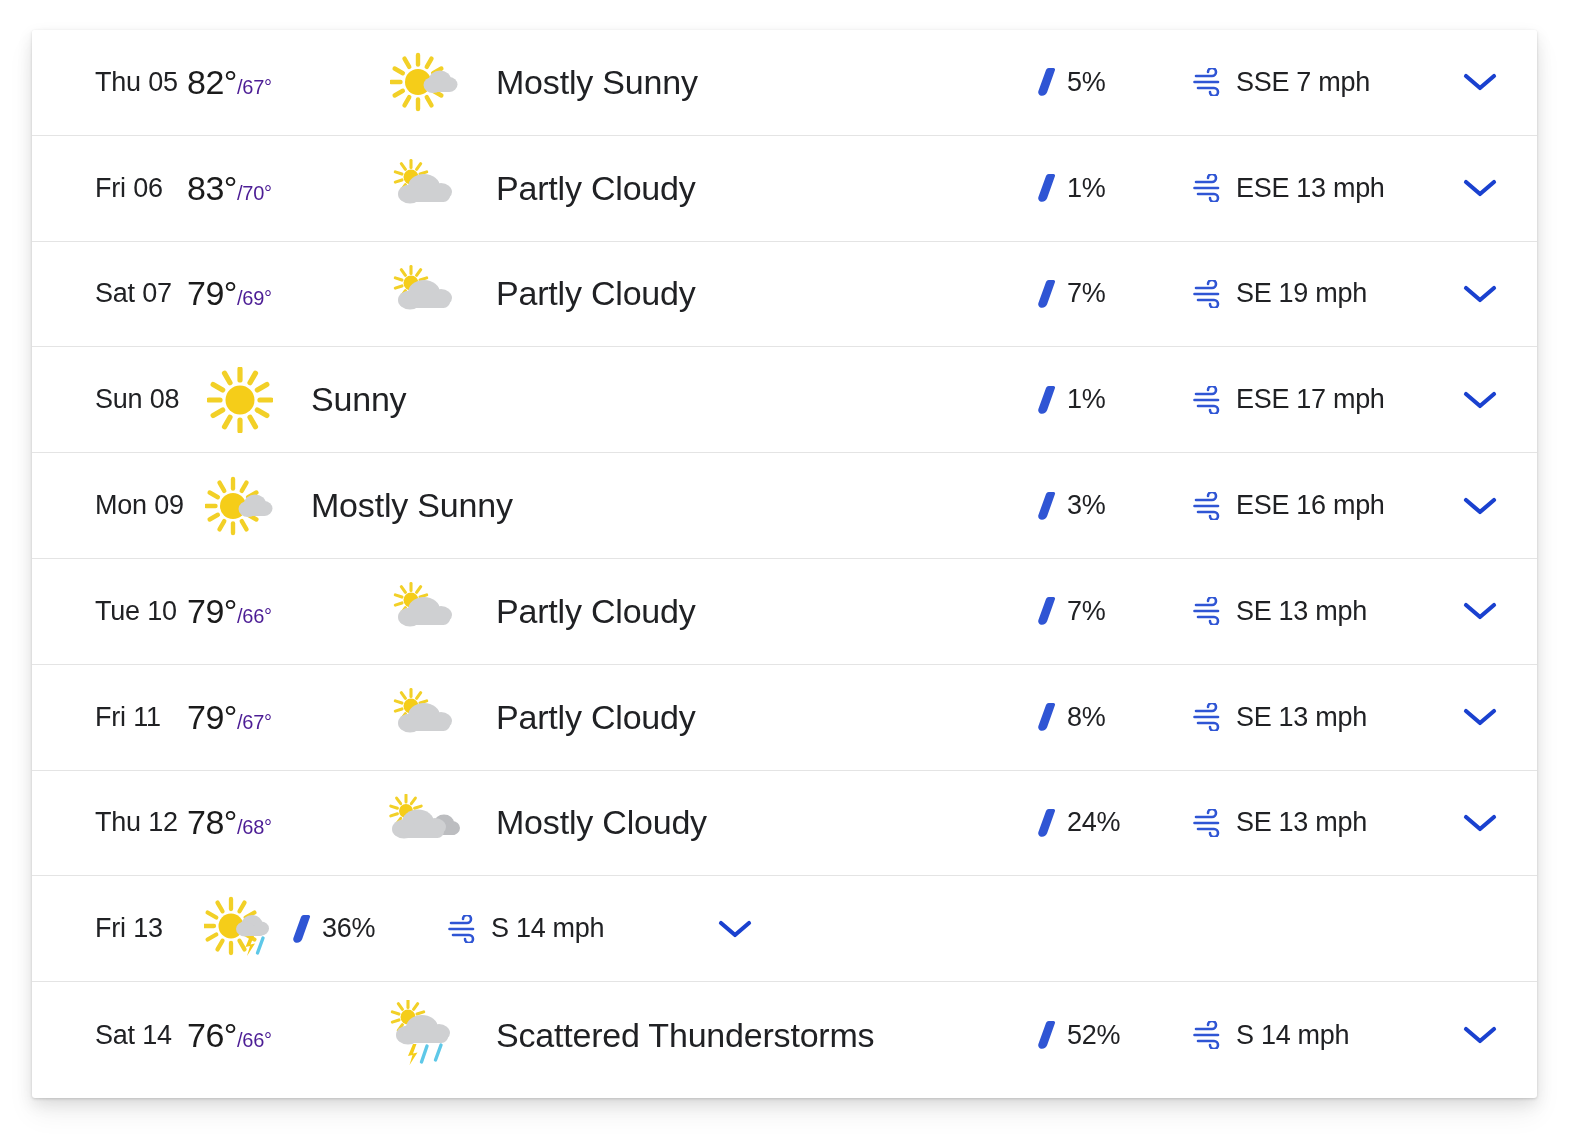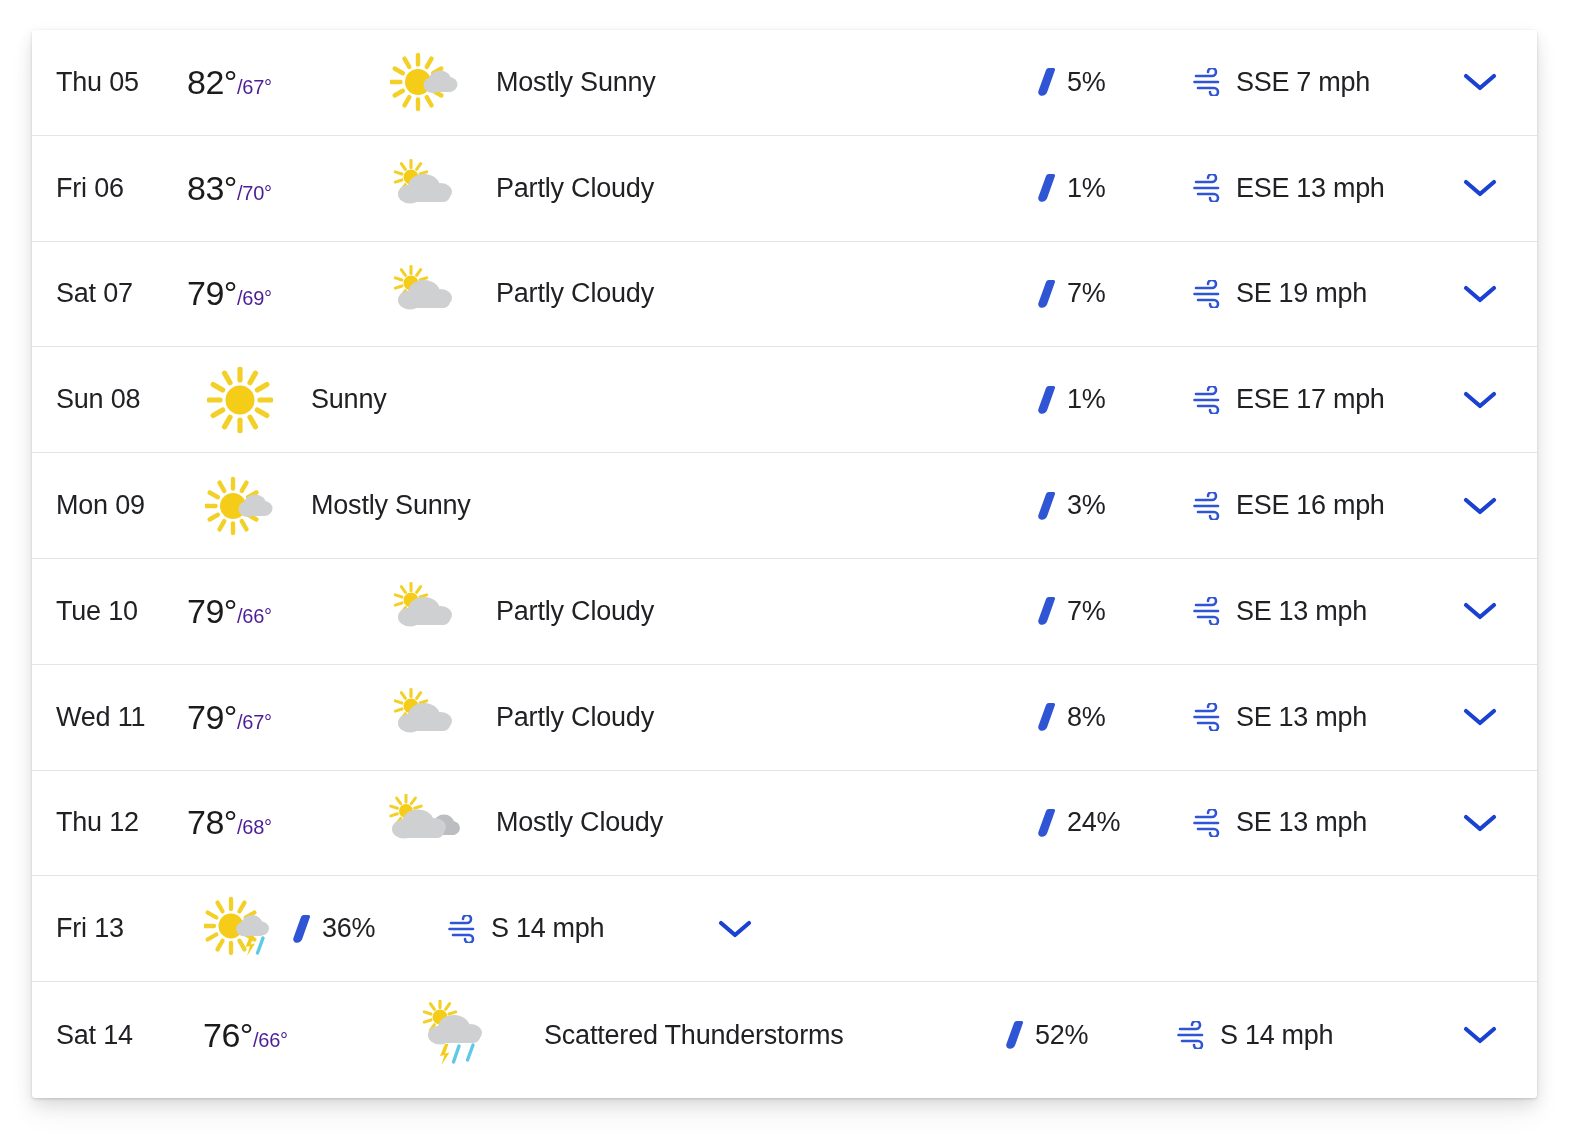--- a/index.html
+++ b/index.html
@@ -46,27 +46,26 @@
     position: relative;
     display: flex;
     align-items: center;
     height: 105.8px;
     box-sizing: border-box;
     border-bottom: 1px solid #e4e4e4;
     background: #ffffff;
   }
   .forecast-row:last-child {
     border-bottom: none;
-    gap: 16px;
   }
 
   
   .col-day {
     width: 155px;
-    padding-left: 24px;
+    padding-left: 63px;
     box-sizing: border-box;
     font-size: 27px;
     color: #202124;
     letter-spacing: -0.2px;
     white-space: nowrap;
   }
 
   .col-temp {
     width: 185px;
     box-sizing: border-box;
@@ -90,21 +89,21 @@
     display: flex;
     align-items: center;
     justify-content: center;
     box-sizing: border-box;
   }
 
   .col-cond {
     flex: 1 1 auto;
     padding-left: 19px;
     box-sizing: border-box;
-    font-size: 27px;
+    font-size: 34px;
     color: #202124;
     letter-spacing: -0.2px;
     white-space: nowrap;
   }
 
   .col-precip {
     width: 155px;
     display: flex;
     align-items: center;
     box-sizing: border-box;
@@ -460,21 +459,21 @@
     </div>
     <div class="col-expand">
       <span>
               <svg width="34" height="20" viewBox="0 0 34 20">
       <path d="M3 4 L17 16 L31 4" fill="none" stroke="#1a41cf" stroke-width="4.2" stroke-linecap="round" stroke-linejoin="round"></path>
     </svg>
             </span>
     </div>
   </div>
         <div class="forecast-row">
-    <div class="col-day">Wed 11</div>
+    <div class="col-day">Fri 11</div>
     <div class="col-temp">
       <span class="temp-high">79°</span><span class="temp-low">/67°</span>
     </div>
     <div class="col-icon">
             <svg width="70" height="58" viewBox="0 0 70 58">
       <line x1="21.00" y1="8.50" x2="21.00" y2="1.50" stroke="#f2d027" stroke-width="3.1" stroke-linecap="round"></line>
               <line x1="26.58" y1="10.31" x2="30.70" y2="4.65" stroke="#f2d027" stroke-width="3.1" stroke-linecap="round"></line>
               <line x1="30.04" y1="15.06" x2="36.69" y2="12.90" stroke="#f2d027" stroke-width="3.1" stroke-linecap="round"></line>
               <line x1="30.04" y1="20.94" x2="36.69" y2="23.10" stroke="#f2d027" stroke-width="3.1" stroke-linecap="round"></line>
               <line x1="26.58" y1="25.69" x2="30.70" y2="31.35" stroke="#f2d027" stroke-width="3.1" stroke-linecap="round"></line>

